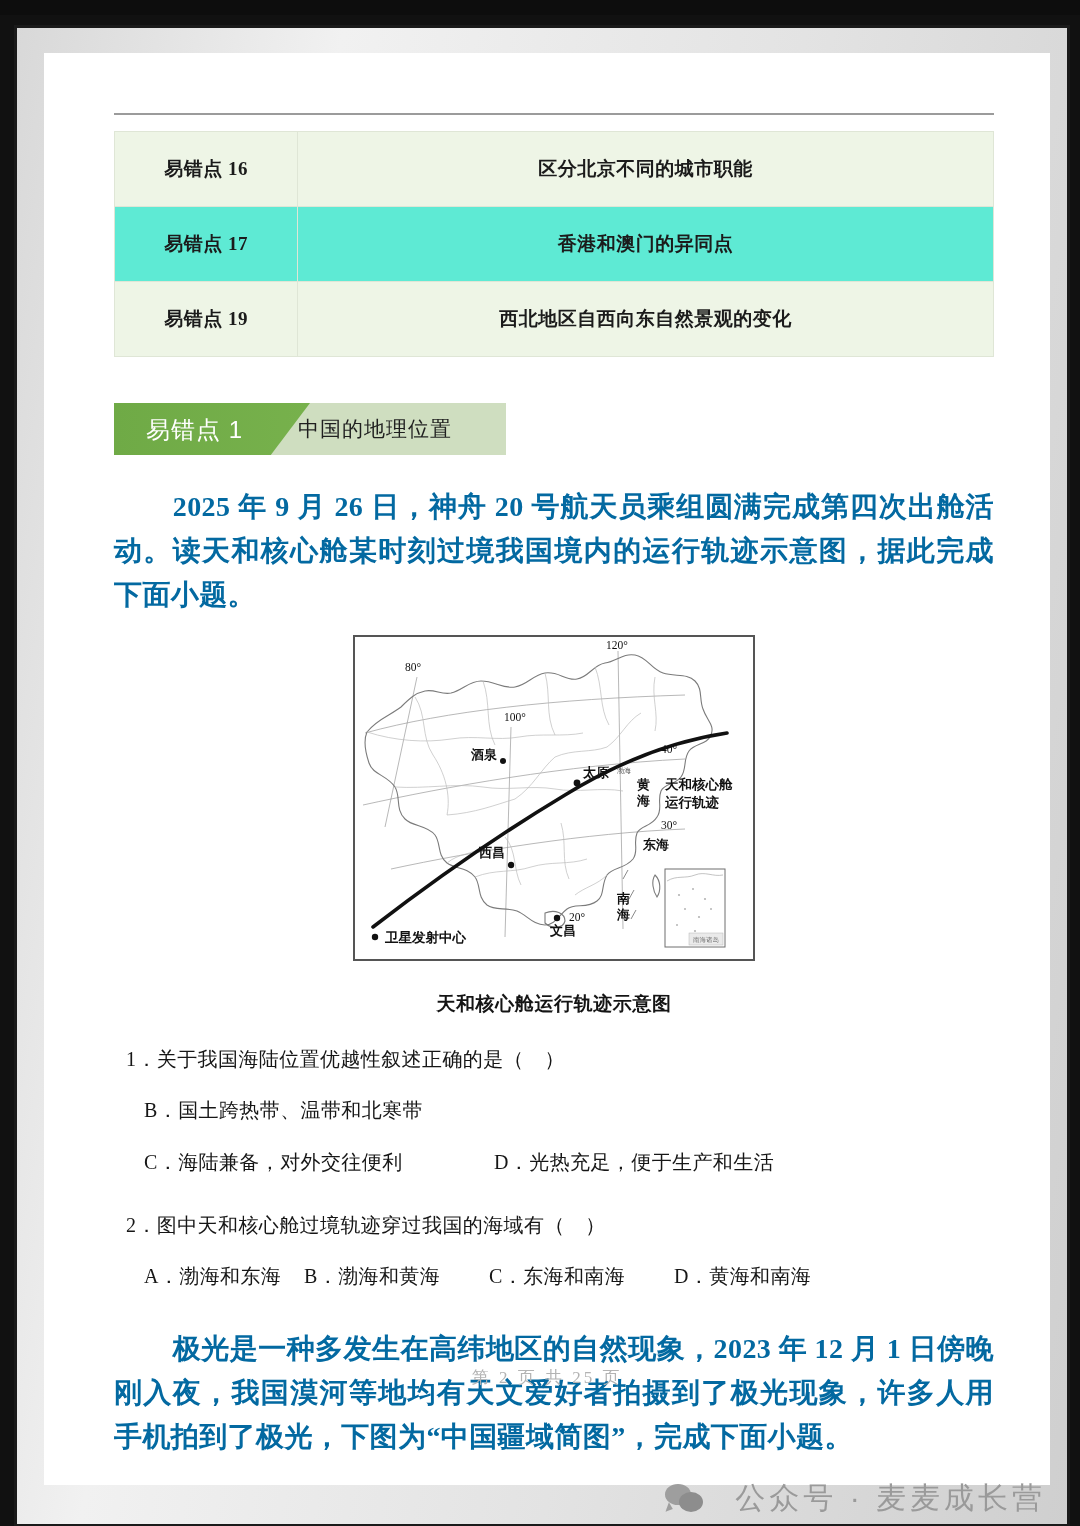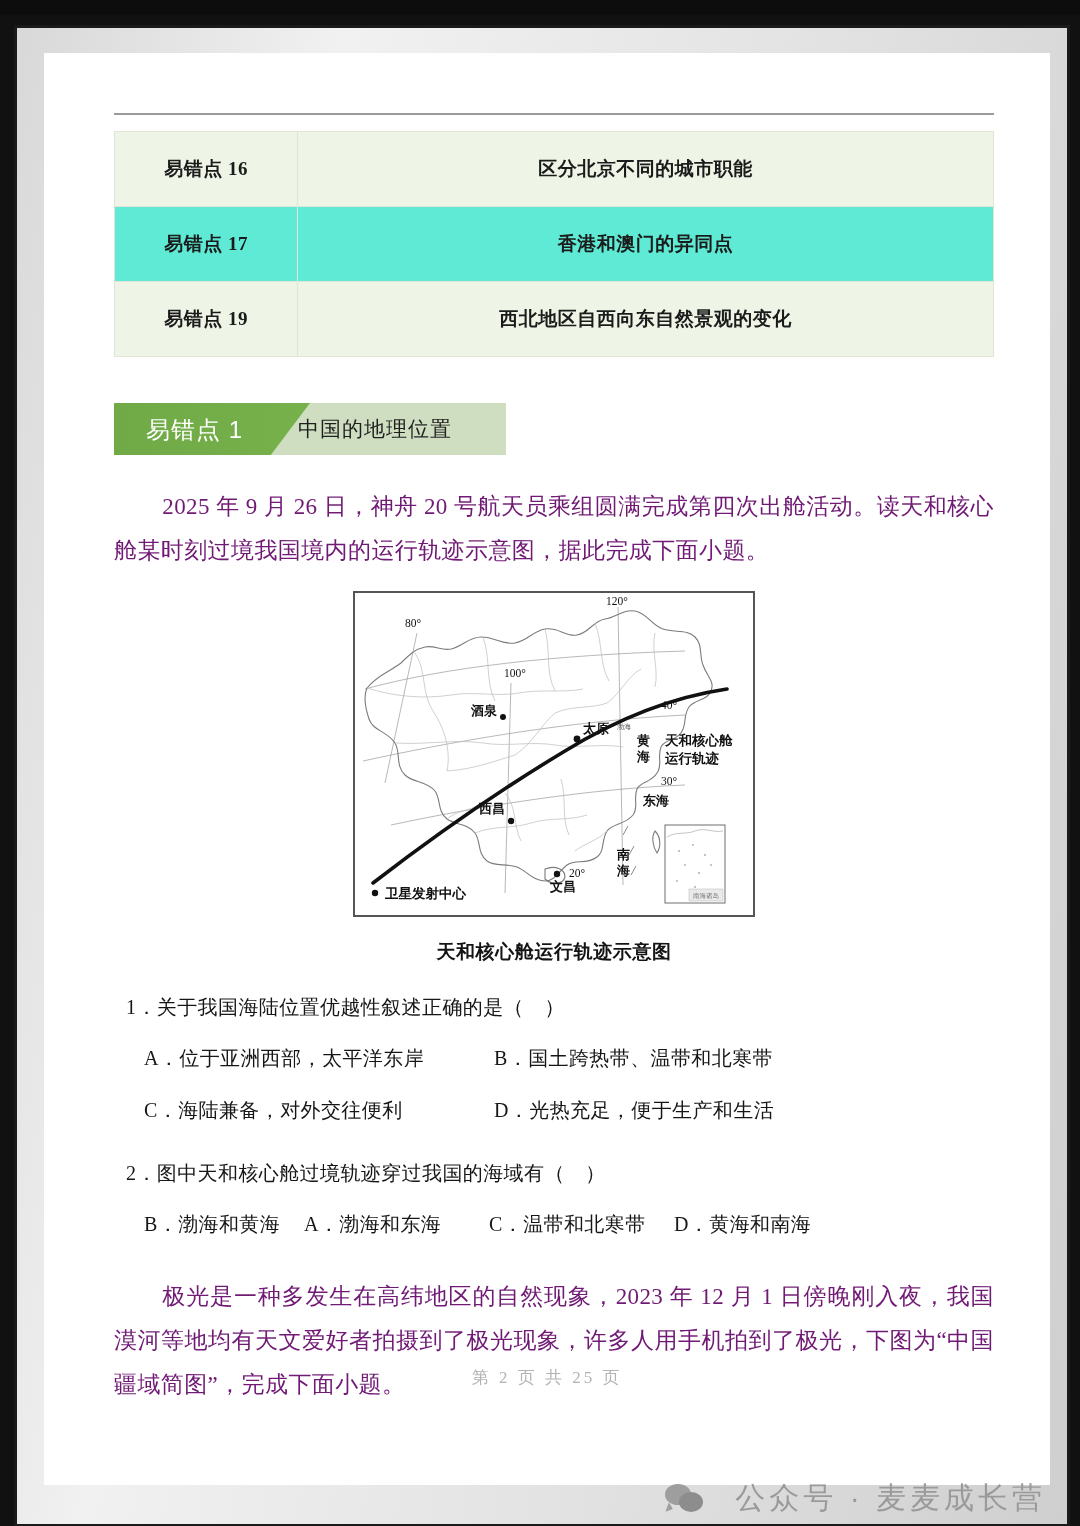--- a/index.html
+++ b/index.html
@@ -65,22 +65,22 @@
     letter-spacing:1px;
   }
   .banner .lite span{
     position:absolute;left:34px;top:12px;
     color:#1f1f1f;font-size:21px;
     font-family:"Liberation Sans","DejaVu Sans",sans-serif;
     letter-spacing:1px;white-space:nowrap;
   }
   
   .para{
-    margin:30px 0 0 0;font-size:23px;line-height:44px;color:#701a75;
-    text-align:justify;letter-spacing:.4px;
+    margin:30px 0 0 0;font-size:28px;line-height:44px;color:#0369a1;
+    text-align:justify;letter-spacing:.4px;font-weight:bold;
   }
   .para.indent{text-indent:2.1em;}
   .q{
     margin:22px 0 0 12px;font-size:20px;line-height:40px;color:#161616;
     letter-spacing:.4px;
   }
   .opts{
     margin:10px 0 0 30px;font-size:20px;line-height:42px;color:#161616;
     display:flex;letter-spacing:.4px;
   }
@@ -91,21 +91,21 @@
   .opts.four>span:nth-child(2){width:185px;}
   .opts.four>span:nth-child(3){width:185px;}
   
   .figwrap{margin:18px 0 0 0;text-align:center;}
   .mapbox{
     display:inline-block;position:relative;
     width:398px;height:322px;border:2px solid #555;background:#fff;
   }
   .mapbox svg{display:block;}
   .figcap{
-    margin:18px 0 0 0;font-size:19px;font-weight:bold;color:#141414;
+    margin:26px 0 0 0;font-size:19px;font-weight:bold;color:#141414;
     letter-spacing:.6px;
   }
   
   .footer{
     position:absolute;left:0;right:0;bottom:96px;text-align:center;
     font-size:17px;color:#b3b3b3;letter-spacing:3px;
   }
   
   .wm{
     position:absolute;right:24px;bottom:8px;
@@ -284,35 +284,34 @@
               <text class="map-text" x="30" y="305" font-size="13.5" font-weight="bold" fill="#111">卫星发射中心</text>
             </svg>
           </div>
           <div class="figcap">天和核心舱运行轨迹示意图</div>
         </div>
 
         <div class="q">
           <span>1．</span><span>关于我国海陆位置优越性叙述正确的是（　）</span>
         </div>
         <div class="opts two">
-          <span>A．位于亚洲西部，太平洋东岸</span>
           <span>B．国土跨热带、温带和北寒带</span>
         </div>
         <div class="opts two">
           <span>C．海陆兼备，对外交往便利</span>
           <span>D．光热充足，便于生产和生活</span>
         </div>
 
         <div class="q">
           <span>2．</span><span>图中天和核心舱过境轨迹穿过我国的海域有（　）</span>
         </div>
         <div class="opts four">
+          <span>A．渤海和东海</span>
           <span>B．渤海和黄海</span>
-          <span>A．渤海和东海</span>
-          <span>C．温带和北寒带</span>
+          <span>C．东海和南海</span>
           <span>D．黄海和南海</span>
         </div>
 
         <p class="para indent">极光是一种多发生在高纬地区的自然现象，2023 年 12 月 1 日傍晚刚入夜，我国漠河等地均有天文爱好者拍摄到了极光现象，许多人用手机拍到了极光，下图为“中国疆域简图”，完成下面小题。</p>
 
       </div>
 
       <div class="footer">第 2 页 共 25 页</div>
     </div>
 

